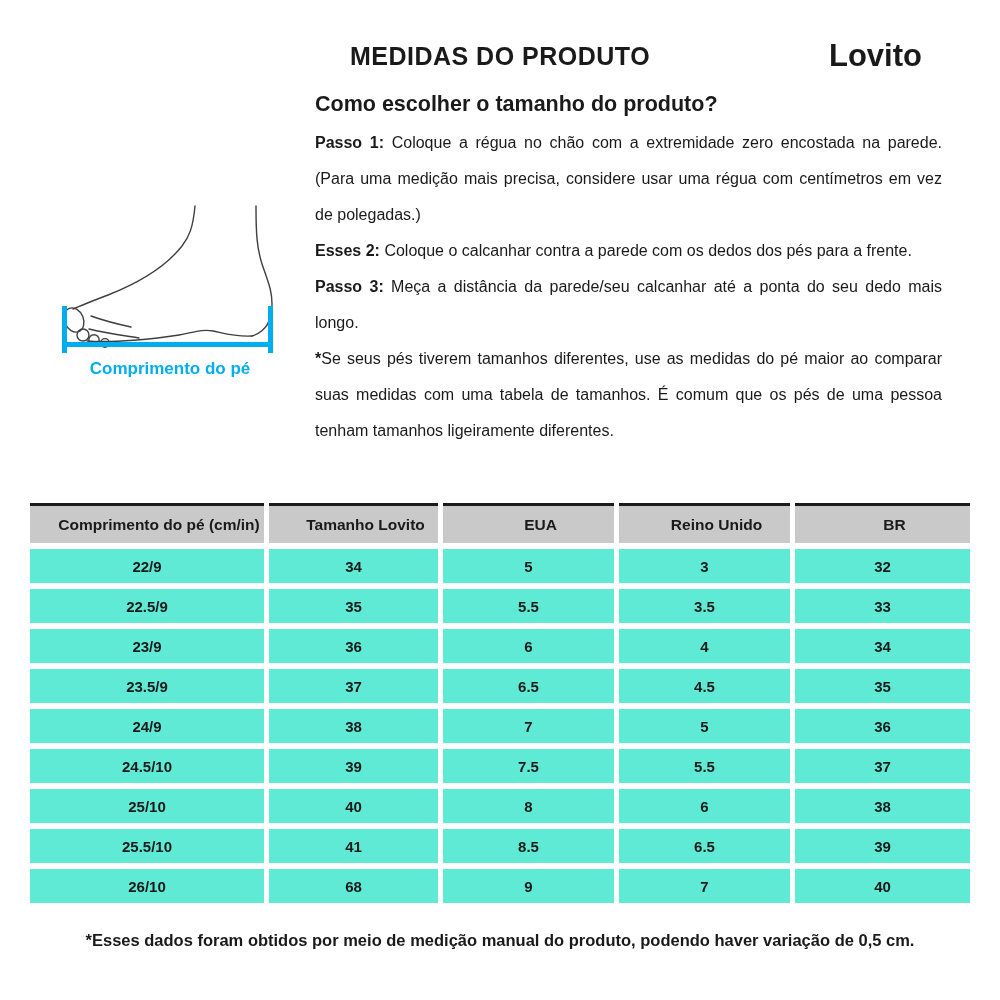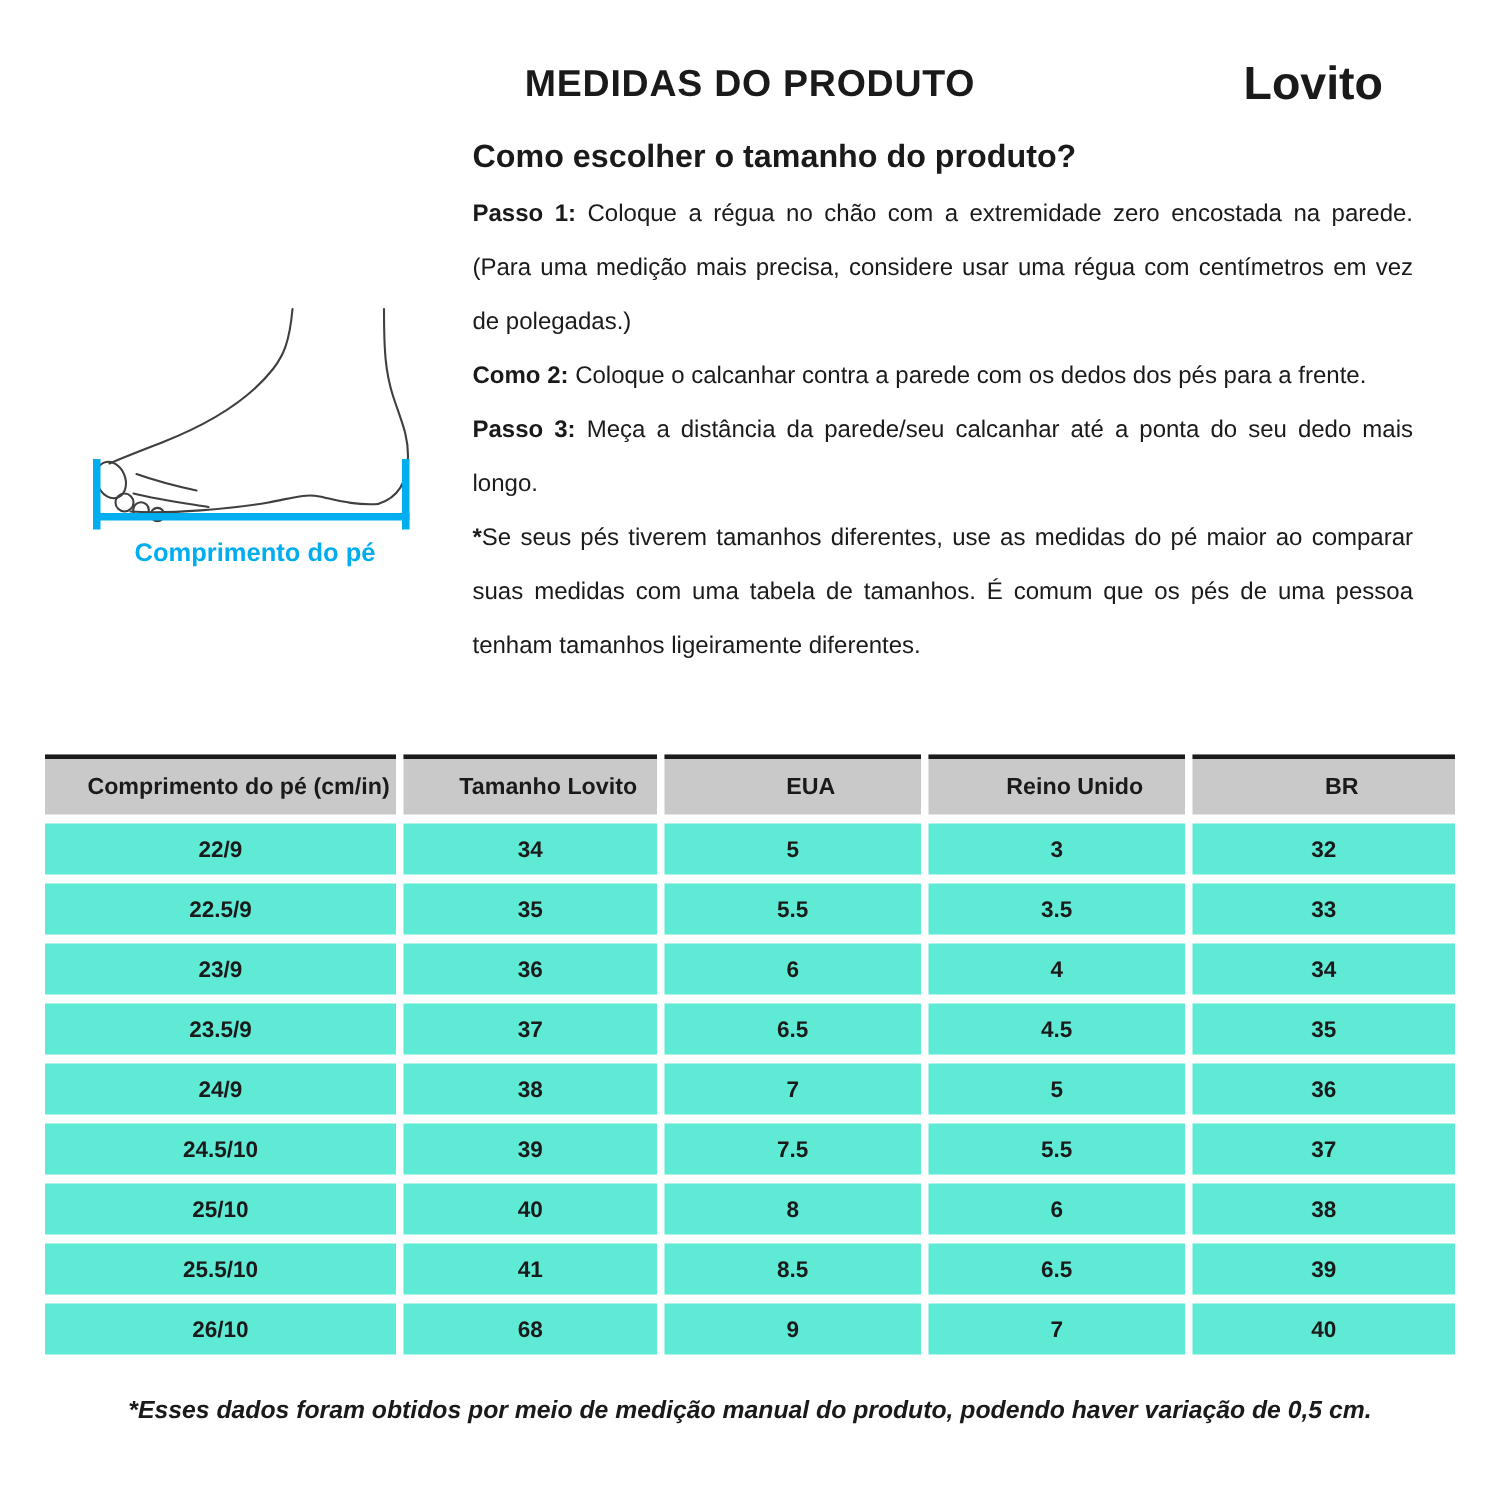--- a/index.html
+++ b/index.html
@@ -64,35 +64,35 @@
     font-weight: 700; font-size: 15.5px; padding-left: 24px;
   }
   .cell {
     background: #5eead4;
     display: flex; align-items: center; justify-content: center;
     font-weight: 700; font-size: 15px;
   }
 
   .footnote {
     position: absolute; left: 0; top: 931px; width: 100%;
-    text-align: center; font-weight: 700; font-size: 16.5px; font-style: italic;
+    text-align: center; font-weight: 700; font-size: 16.5px;
   }
 </style>
 </head>
 <body>
 
 <div class="page">
 
   <div class="title">MEDIDAS DO PRODUTO</div>
   <div class="logo">Lovito</div>
 
   <div class="content">
     <div class="heading">Como escolher o tamanho do produto?</div>
     <p class="step"><span class="b">Passo 1:</span><span> Coloque a régua no chão com a extremidade zero encostada na parede. (Para uma medição mais precisa, considere usar uma régua com centímetros em vez de polegadas.)</span></p>
-    <p class="step"><span class="b">Como 2:</span><span> Coloque o calcanhar contra a parede com os dedos dos pés para a frente.</span></p>
+    <p class="step"><span class="b">Esses 2:</span><span> Coloque o calcanhar contra a parede com os dedos dos pés para a frente.</span></p>
     <p class="step"><span class="b">Passo 3:</span><span> Meça a distância da parede/seu calcanhar até a ponta do seu dedo mais longo.</span></p>
     <p class="step"><span class="b">*</span><span>Se seus pés tiverem tamanhos diferentes, use as medidas do pé maior ao comparar suas medidas com uma tabela de tamanhos. É comum que os pés de uma pessoa tenham tamanhos ligeiramente diferentes.</span></p>
   </div>
 
   <div class="foot-figure">
     <svg width="230" height="168" viewBox="0 0 230 168">
 
       <g class="foot-stroke">
 
         <path d="M140,16 C138,38 134,47 127,56 C109,79 81,94 53,105 C40,110 27,115 18,119"></path>

